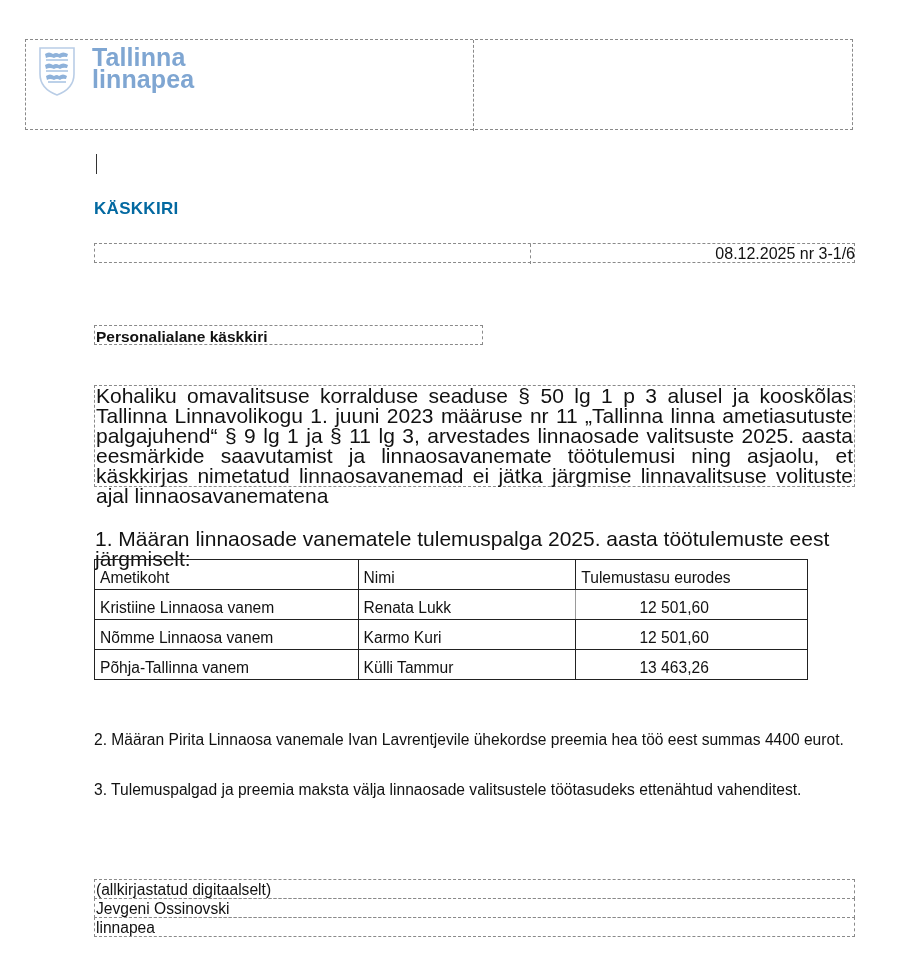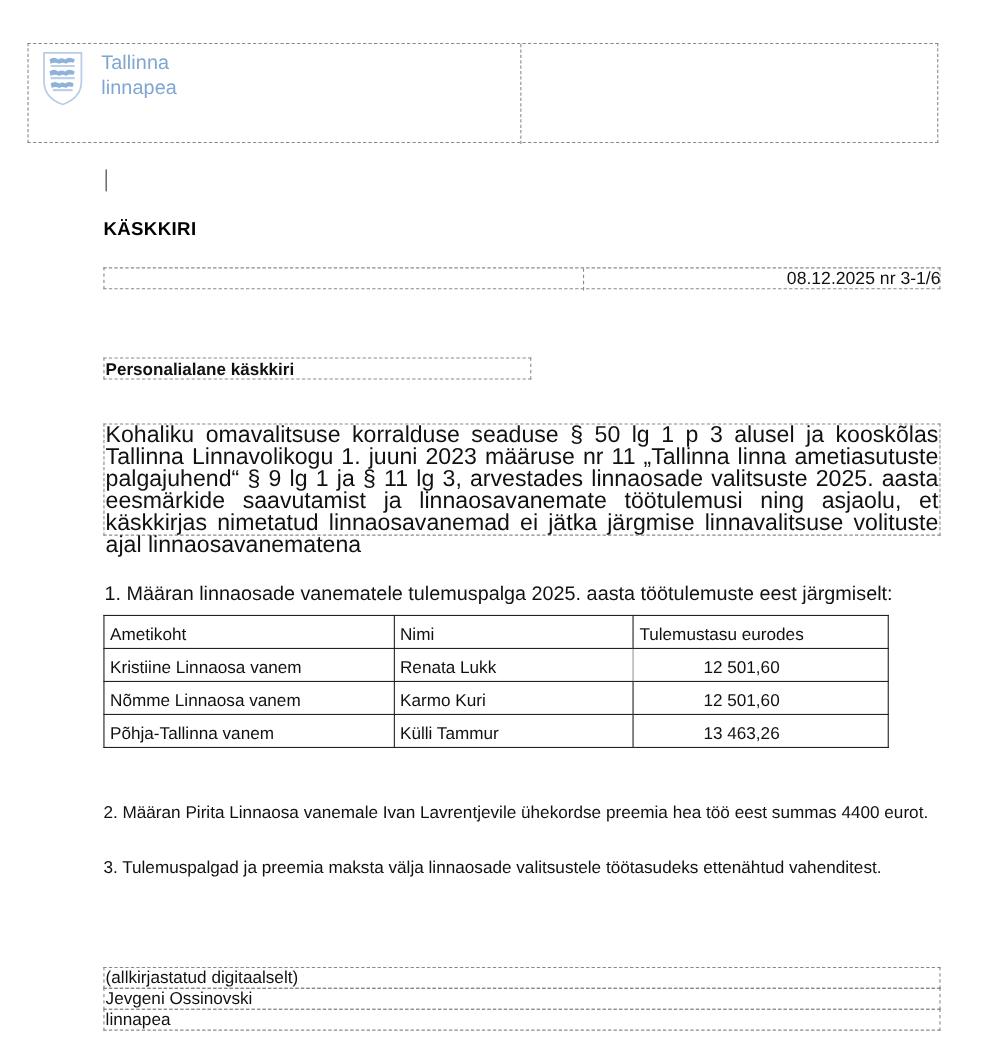--- a/index.html
+++ b/index.html
@@ -6,44 +6,44 @@
     body { width: 914px; height: 960px; position: relative; overflow: hidden;
            font-family: "Liberation Sans", sans-serif; color: #111; }
     .dash { border: 1px dashed #8a8a8a; box-sizing: border-box; }
 
     
     #header { position: absolute; left: 25px; top: 39px; width: 828px; height: 91px; }
     #header-left { position: absolute; left: 0; top: 0; width: 448px; height: 91px; }
     #header-right { position: absolute; left: 447px; top: 0; width: 381px; height: 91px; border-left: 1px dashed #8a8a8a; }
     #logo { position: absolute; left: 12px; top: 6px; display: flex; align-items: flex-start; }
     #crest { width: 38px; height: 50px; }
-    #logo-text { margin-left: 16px; color: #7fa6d2; font-size: 18px; line-height: 22px; letter-spacing: 0.1px; }
+    #logo-text { margin-left: 16px; color: #7fa6d2; font-size: 25px; line-height: 22px; letter-spacing: 0.1px; font-weight: bold; }
 
     
     #cursor { position: absolute; left: 96px; top: 154px; width: 1px; height: 20px; background: #333; }
 
     
-    #doc-title { position: absolute; left: 94px; top: 199px; font-size: 17px; font-weight: bold; color: #000000; letter-spacing: 0.3px; }
+    #doc-title { position: absolute; left: 94px; top: 199px; font-size: 17px; font-weight: bold; color: #0369a1; letter-spacing: 0.3px; }
 
     
     #date-row { position: absolute; left: 94px; top: 243px; width: 761px; height: 20px; }
     #date-left { position: absolute; left: 0; top: 0; width: 436px; height: 20px; }
     #date-right { position: absolute; left: 435px; top: 0; width: 326px; height: 20px; border-left: 1px dashed #8a8a8a; }
     #date-text { position: absolute; right: 2px; top: 0px; font-size: 16px; line-height: 20px; }
 
     
     #subject { position: absolute; left: 94px; top: 325px; width: 389px; height: 20px; }
     #subject-text { position: absolute; left: 1px; top: 1px; font-size: 15.5px; font-weight: bold; line-height: 20px; }
 
     
     #preamble { position: absolute; left: 94px; top: 385px; width: 761px; height: 102px; padding: 0 1px; }
     #preamble-text { font-size: 21px; line-height: 20px; text-align: justify; margin: 0; }
 
     
-    #point1 { position: absolute; left: 95px; top: 529px; font-size: 18px; line-height: 20px; }
+    #point1 { position: absolute; left: 95px; top: 529px; font-size: 21px; line-height: 20px; }
 
     
     #award-table { position: absolute; left: 94px; top: 559px; width: 714px; border-collapse: collapse; font-size: 15.6px; }
     #award-table td { border: 1.5px solid #222; height: 30px; padding: 0 5px; vertical-align: bottom; line-height: 22px; box-sizing: border-box; }
     #award-table td.c1 { width: 264px; }
     #award-table td.c2 { width: 218px; }
     #award-table td.c3 { width: 232px; }
     #award-table td.num { text-align: center; padding-right: 40px; }
     #award-table tr.r1 td.c2, #award-table tr.r2 td.c2 { border-top-color: #9a9a9a; border-left-color: #9a9a9a; border-right-color: #9a9a9a; }
     #award-table tr.r2 td.c2 { border-bottom-color: #9a9a9a; }

